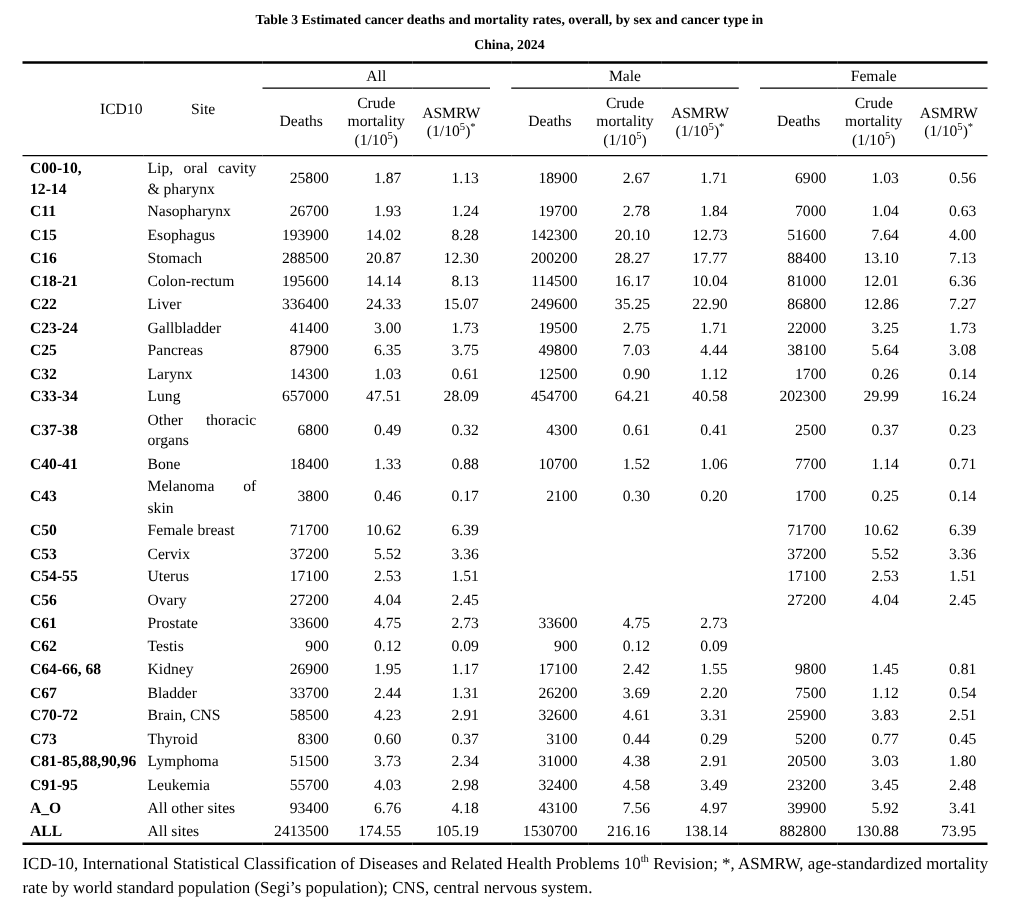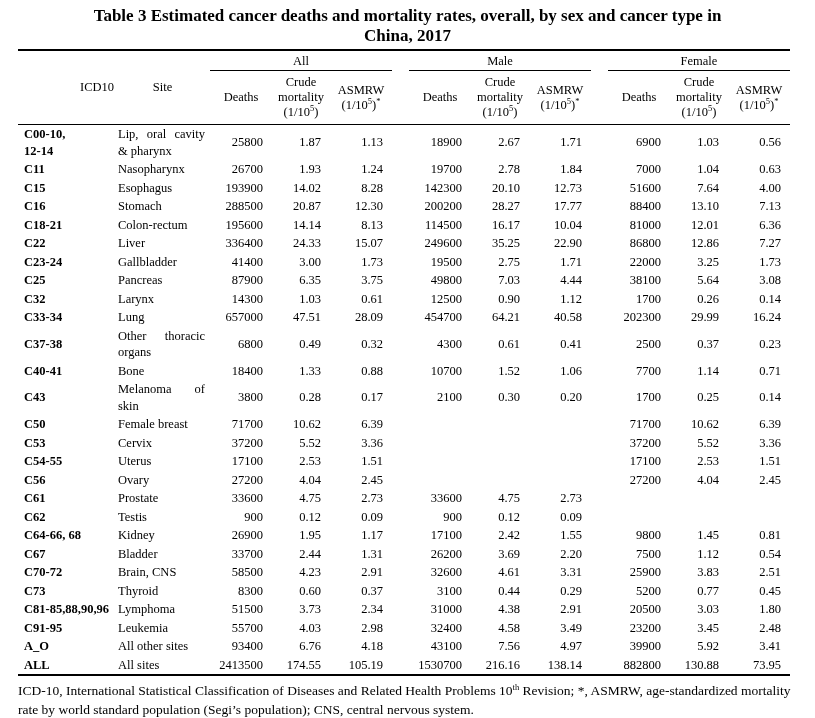--- a/index.html
+++ b/index.html
@@ -1,19 +1,19 @@
 <!DOCTYPE html>
 <html><head>
 <meta charset="utf-8">
 <style>
   html, body { margin: 0; padding: 0; background: #fff; color: #000; }
   body { width: 815px; height: 718px; font-family: "Liberation Serif", "DejaVu Serif", serif; }
   .page { padding: 6px 18px 0 18px; }
 
-  .title { text-align: center; font-weight: bold; font-size: 17px; line-height: 20px; margin-bottom: 3px; }
+  .title { text-align: center; font-weight: bold; font-size: 11px; line-height: 20px; margin-bottom: 3px; }
 
   table.cancer-table {
     border-collapse: collapse;
     table-layout: fixed;
     border-top: 2px solid #000;
     border-bottom: 2px solid #000;
   }
   thead { border-bottom: 1.5px solid #000; }
 
   col.c-icd   { width: 97px; }
@@ -40,21 +40,21 @@
 
   .footnote { font-size: 13.5px; line-height: 19px; margin-top: 5px; padding-right: 2px; text-align: left; }
 </style>
 </head>
 <body>
 
 <div class="page">
 
   <div class="title">
     <div>Table 3 Estimated cancer deaths and mortality rates, overall, by sex and cancer type in</div>
-    <div>China, 2017</div>
+    <div>China, 2024</div>
   </div>
 
   <table class="cancer-table">
     <colgroup>
       <col class="c-icd">
         <col class="c-site">
       <col class="c-deaths">
         <col class="c-crude">
         <col class="c-asmrw">
       <col class="c-gap">
@@ -267,21 +267,21 @@
           <td class="num">1.06</td>
           <td class="gap"></td>
           <td class="num">7700</td>
           <td class="num">1.14</td>
           <td class="num">0.71</td>
         </tr>
         <tr>
           <td class="icd">C43</td>
           <td class="site">Melanoma of skin</td>
           <td class="num">3800</td>
-          <td class="num">0.28</td>
+          <td class="num">0.46</td>
           <td class="num">0.17</td>
           <td class="gap"></td>
           <td class="num">2100</td>
           <td class="num">0.30</td>
           <td class="num">0.20</td>
           <td class="gap"></td>
           <td class="num">1700</td>
           <td class="num">0.25</td>
           <td class="num">0.14</td>
         </tr>

